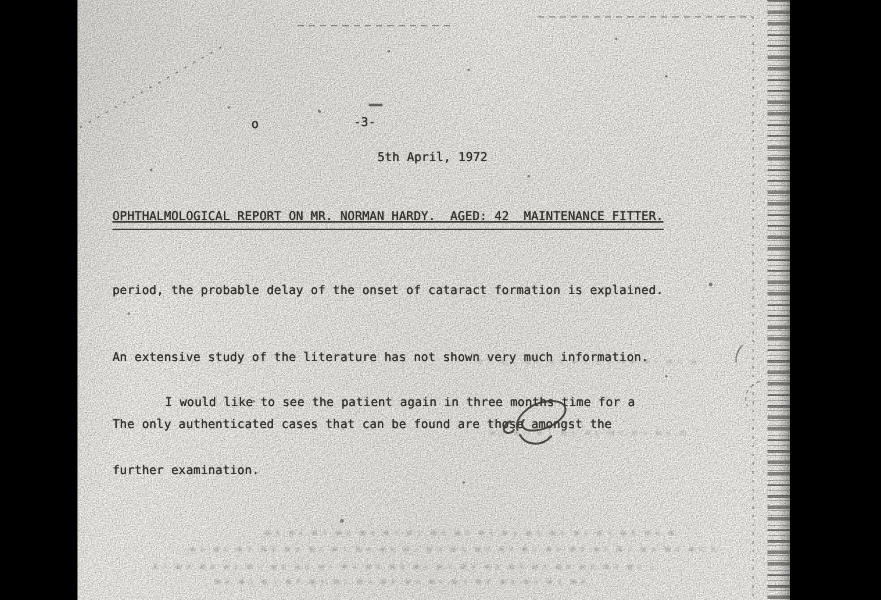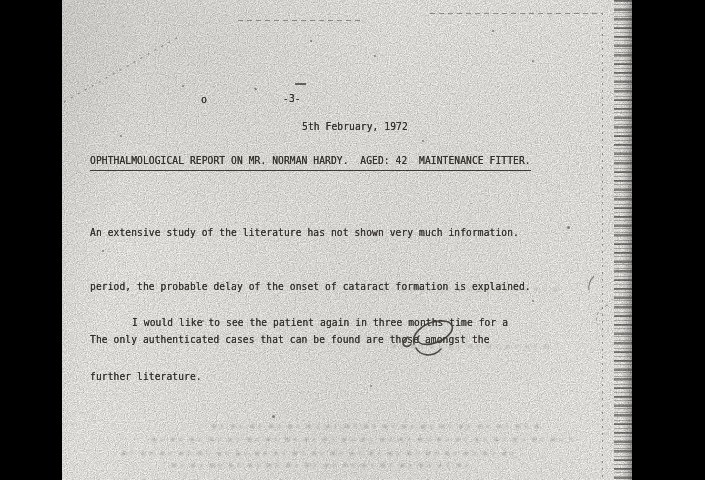--- a/index.html
+++ b/index.html
@@ -56,33 +56,33 @@
 
     <svg class="mark" style="left:0;top:28px;" width="130" height="80">
       <line x1="2" y1="74" x2="118" y2="8" stroke="#4a463f" stroke-width="1.2" stroke-dasharray="2 6" opacity="0.5"></line>
     </svg>
 
     <div class="txt" style="left:139px;top:94px;font-size:10px;">o</div>
     <div style="position:absolute;left:233px;top:83px;width:11px;height:2px;background:#3a362f;opacity:.7;"></div>
 
     <div class="txt" style="left:221px;top:93px;">-3-</div>
 
-    <div class="txt" style="left:240px;top:121px;">5th February, 1972</div>
+    <div class="txt" style="left:240px;top:121px;">5th April, 1972</div>
 
-    <div class="txt ul" style="left:28px;top:155px;">OPHTHALMOLOGICAL REPORT ON MR. NORMAN HARDY.  AGED: 42  MAINTENANCE FITTER.</div>
+    <div class="txt ul" style="left:28px;top:168px;text-decoration:underline;">OPHTHALMOLOGICAL REPORT ON MR. NORMAN HARDY.  AGED: 42  MAINTENANCE FITTER.</div>
 
     <div class="txt para" style="left:28px;top:189px;">
+      <div>period, the probable delay of the onset of cataract formation is explained.</div>
       <div>An extensive study of the literature has not shown very much information.</div>
-      <div>period, the probable delay of the onset of cataract formation is explained.</div>
       <div>The only authenticated cases that can be found are those amongst the</div>
     </div>
 
     <div class="txt para" style="left:28px;top:278px;line-height:18px;">
       <div class="indent">I would like to see the patient again in three months time for a</div>
-      <div>further literature.</div>
+      <div>further examination.</div>
     </div>
 
     <svg class="mark" style="left:332px;top:311px;filter:blur(0.3px);" width="80" height="48" viewBox="0 0 80 48">
       <g fill="none" stroke="#45403a" stroke-width="1.6" stroke-linecap="round" opacity="0.9">
         <path d="M14,26 C10,28 7,33 11,35 C13,36 16,35 17,33"></path>
         <path d="M20,33 C17,24 28,12 44,10 C56,9 61,14 57,21 C52,29 38,35 28,33 C24,32 22,28 25,25"></path>
         <path d="M22,37 C26,45 39,47 47,38"></path>
       </g>
     </svg>
 

